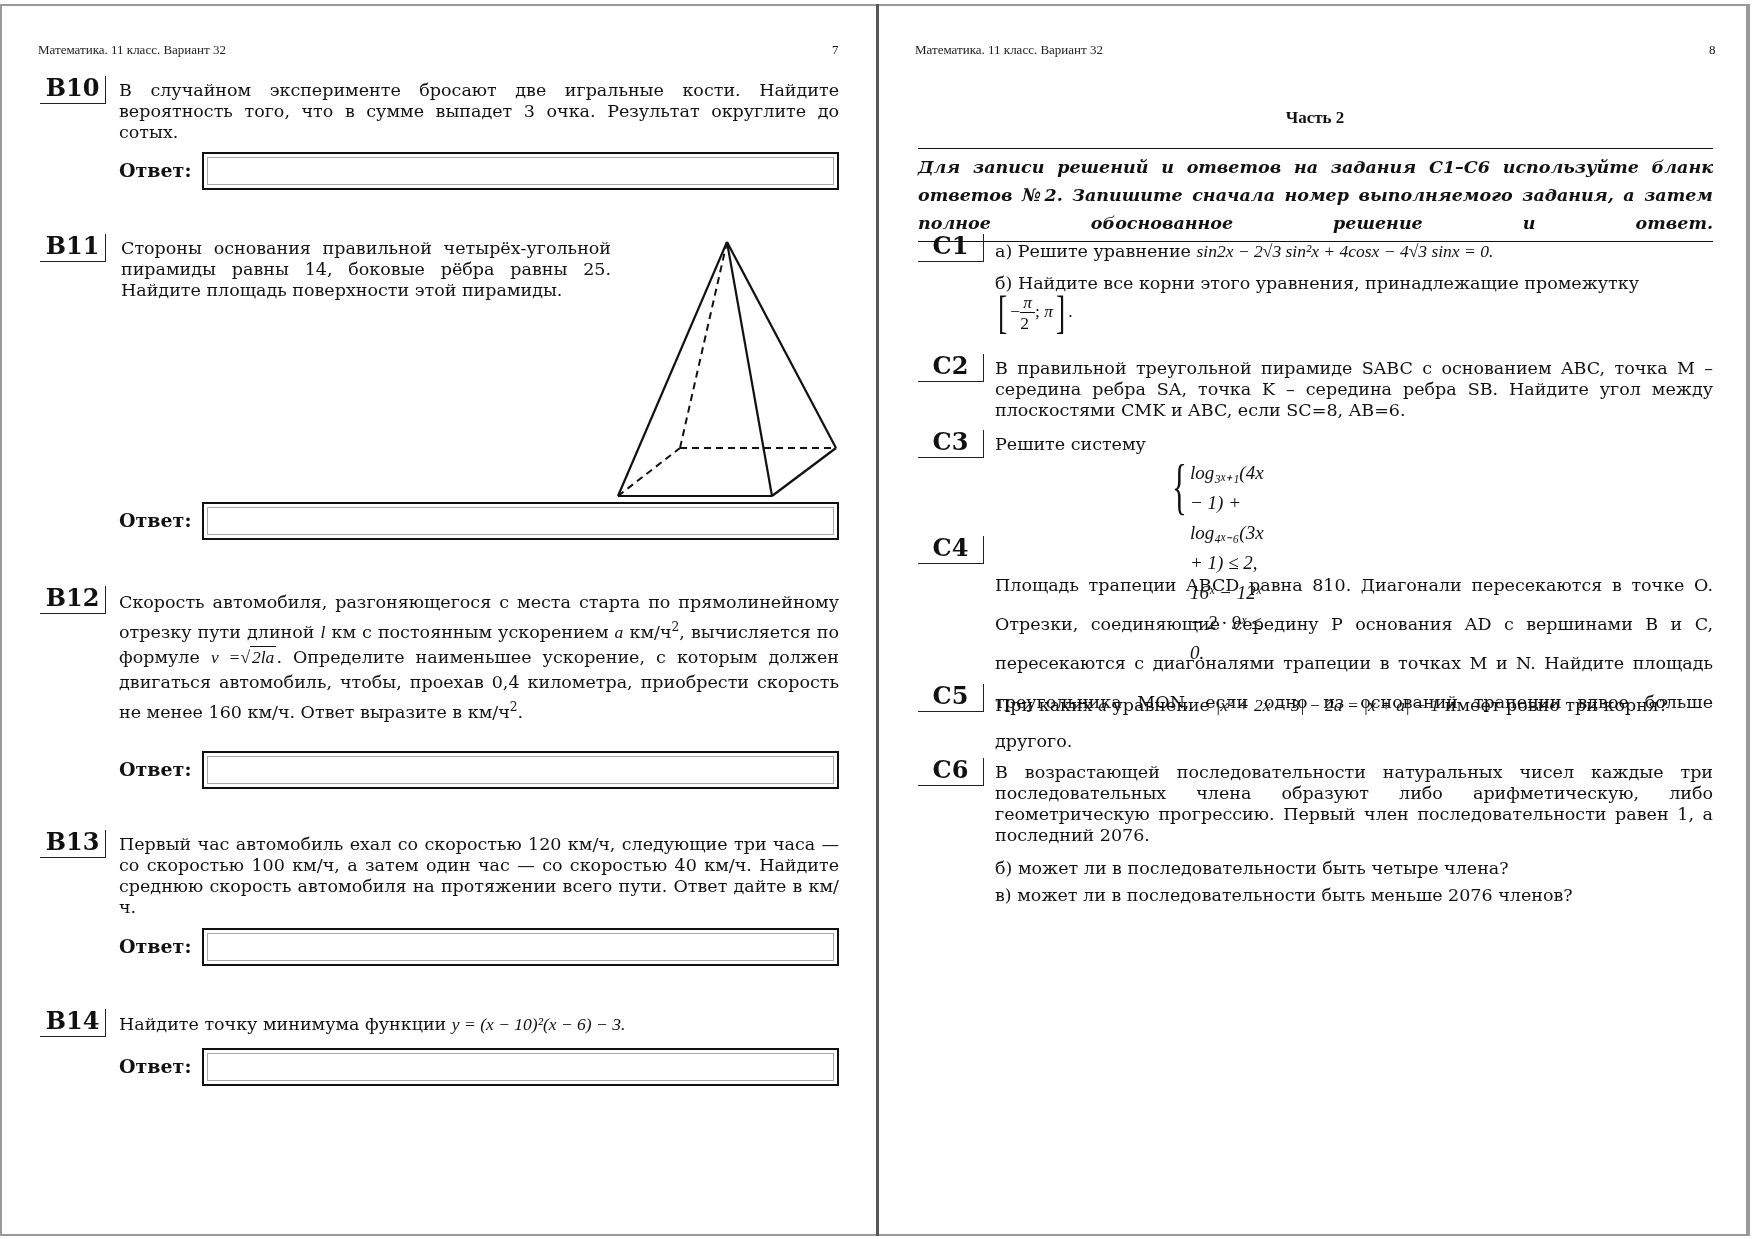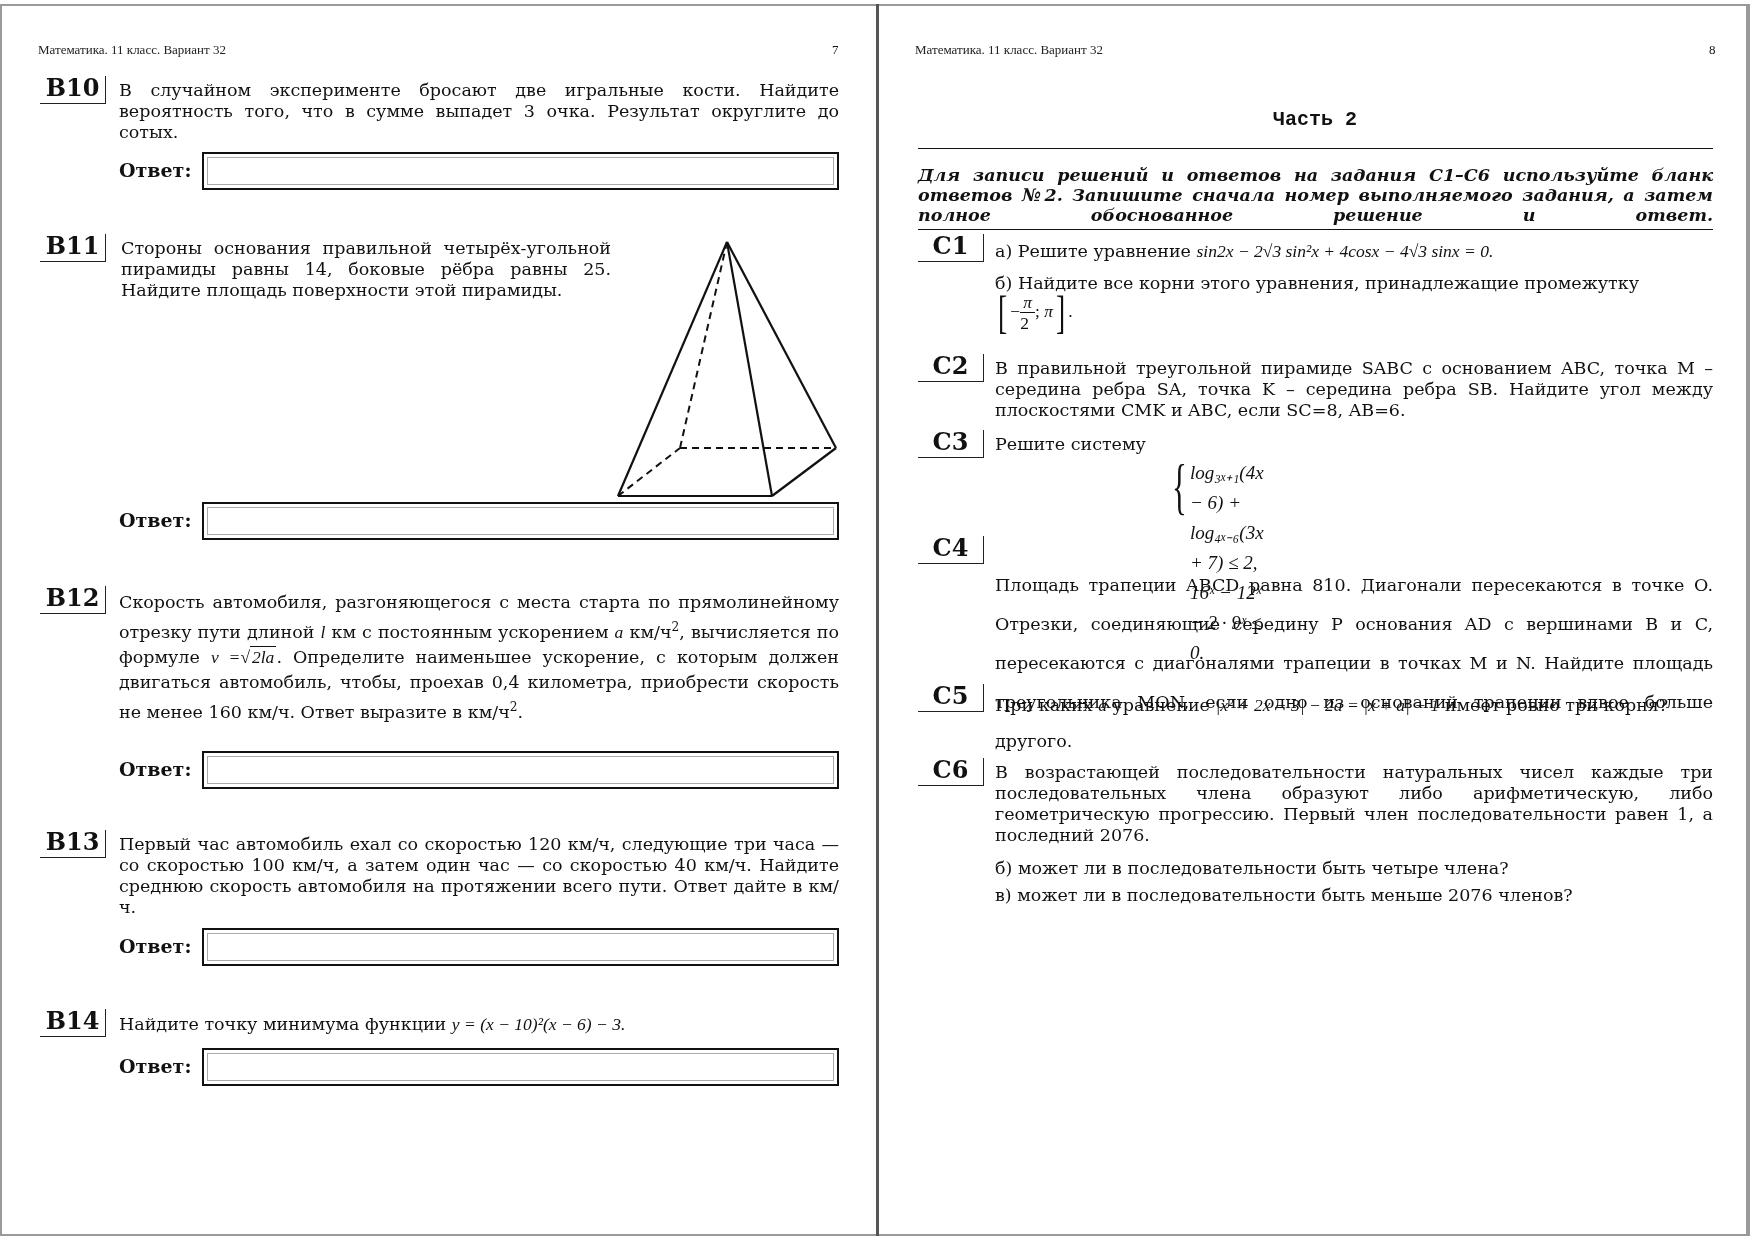--- a/index.html
+++ b/index.html
@@ -29,25 +29,25 @@
   .task-text { position: absolute; font-size: 17.5px; line-height: 21px; text-align: justify; text-align-last: left; }
 
   .answer-row { position: absolute; left: 117px; width: 720px; height: 38px; }
   .answer-label { position: absolute; left: 0; top: 7px; font-family: "DejaVu Serif", serif; font-weight: bold; font-size: 19px; }
   .answer-box { position: absolute; left: 83px; top: 0; width: 637px; height: 38px; border: 2px solid #111; background: #fff; }
   .answer-box::after { content: ""; position: absolute; left: 3px; top: 3px; right: 3px; bottom: 3px; border: 1px solid #aaa; }
 
   .pyramid { position: absolute; }
 
   .part-title { position: absolute; left: 0; width: 872px; top: 104px; text-align: center;
-                font-family: Liberation Mono, monospace; font-weight: bold; font-size: 20px; }
-  .instructions { position: absolute; left: 39px; width: 795px; top: 144px; padding: 16px 0 4px;
+                font-family: Liberation Serif, serif; font-weight: bold; font-size: 17px; }
+  .instructions { position: absolute; left: 39px; width: 795px; top: 144px; padding: 4px 0 4px;
                   border-top: 1.5px solid #111; border-bottom: 1.5px solid #111;
                   font-family: "DejaVu Serif", serif; font-weight: bold; font-style: italic; font-size: 17.5px;
-                  line-height: 20px; text-align: justify; text-align-last: justify; }
+                  line-height: 28px; text-align: justify; text-align-last: justify; }
 
   .math { font-family: "Liberation Serif", serif; font-style: italic; }
   .m { font-family: "Liberation Serif", serif; }
   sup, sub { font-size: 0.7em; }
   .sqrt { border-top: 1px solid #111; padding: 0 2px; }
   .frac { display: inline-block; vertical-align: middle; text-align: center; font-family: "Liberation Serif", serif; font-style: italic; }
   .frac .num { display: block; border-bottom: 1px solid #111; padding: 0 3px; line-height: 20px; }
   .frac .den { display: block; line-height: 20px; font-style: normal; }
   .bracket-big { display: inline-block; font-size: 46px; line-height: 40px; vertical-align: middle; font-family: "Liberation Serif", serif; transform: scaleX(0.6); }
   .system { position: absolute; font-family: "Liberation Serif", serif; font-size: 19px; line-height: 30px; padding-left: 18px; }
@@ -156,21 +156,21 @@
   <div class="task" style="left:0;top:0;">
     <div class="task-label" style="left:39px;top:350px;">C2</div>
     <div class="task-text" style="left:116px;top:354px;width:718px;">В правильной треугольной пирамиде SABC с основанием ABC, точка M – середина ребра SA, точка K – середина ребра SB. Найдите угол между плоскостями CMK и ABC, если SC=8, AB=6.</div>
   </div>
 
   <div class="task" style="left:0;top:0;">
     <div class="task-label" style="left:39px;top:426px;">C3</div>
     <div class="task-text" style="left:116px;top:430px;width:718px;">Решите систему</div>
     <div class="system" style="left:293px;top:454px;">
       <span class="brace">{</span>
-      <div class="math">log₃ₓ₊₁(4x − 6) + log₄ₓ₋₆(3x + 7) ≤ 2,</div>
+      <div class="math">log₃ₓ₊₁(4x − 1) + log₄ₓ₋₆(3x + 1) ≤ 2,</div>
       <div class="math">16ˣ − 12ˣ − 2 · 9ˣ ≤ 0.</div>
     </div>
   </div>
 
   <div class="task" style="left:0;top:0;">
     <div class="task-label" style="left:39px;top:532px;">C4</div>
     <div class="task-text" style="left:116px;top:562px;width:718px;line-height:39px;">Площадь трапеции ABCD равна 810. Диагонали пересекаются в точке O. Отрезки, соединяющие середину P основания AD с вершинами B и C, пересекаются с диагоналями трапеции в точках M и N. Найдите площадь треугольника MON, если одно из оснований трапеции вдвое больше другого.</div>
   </div>
 
   <div class="task" style="left:0;top:0;">

